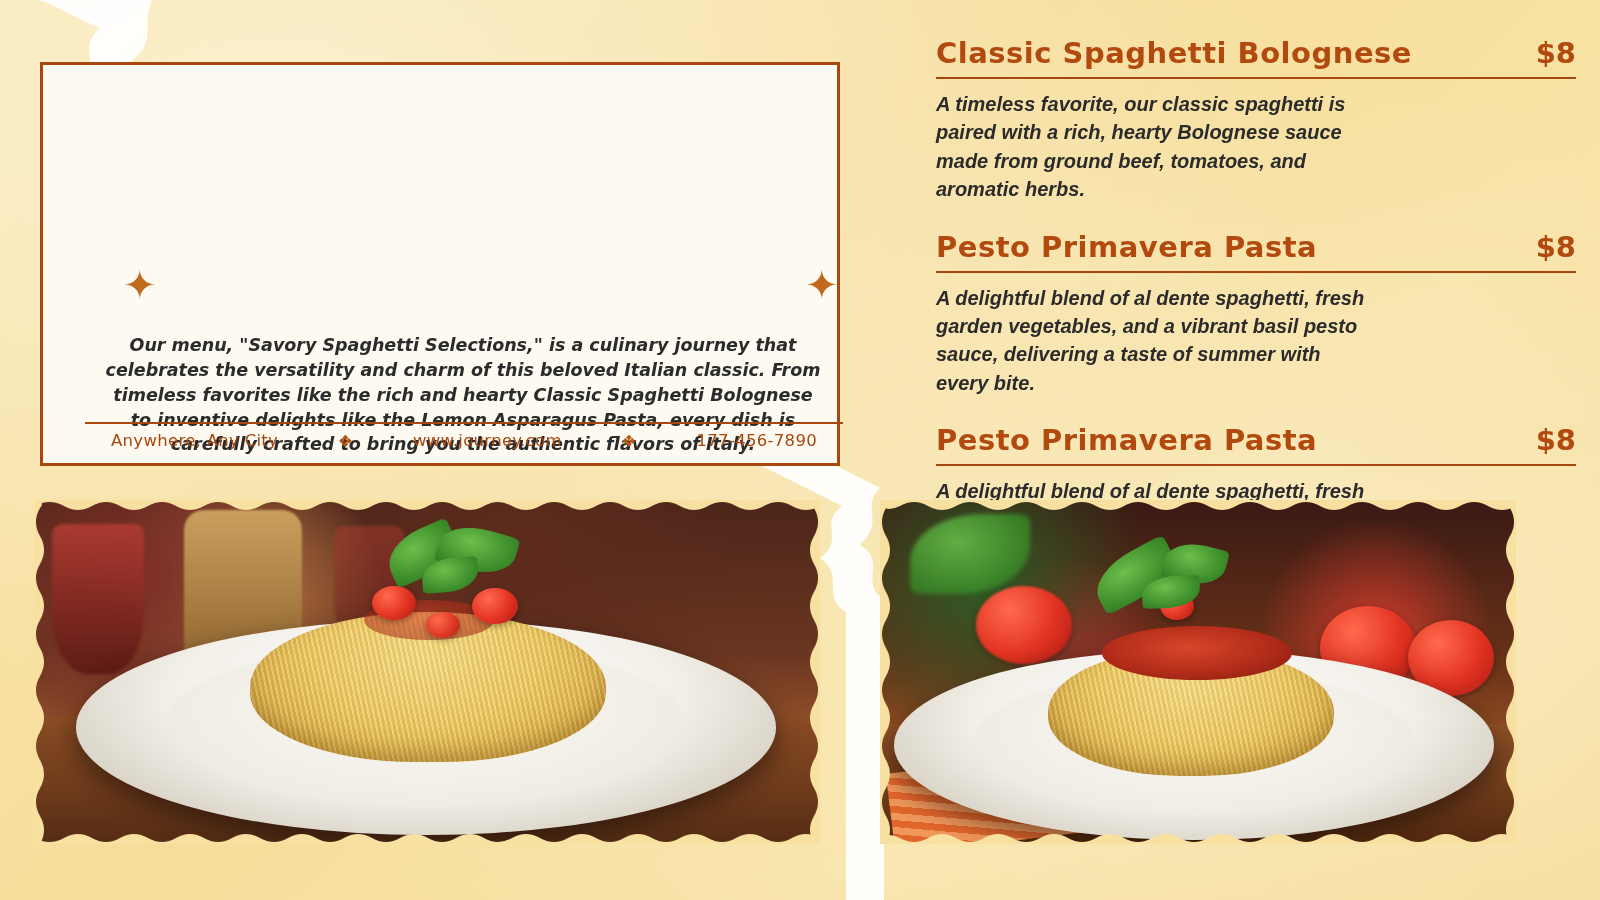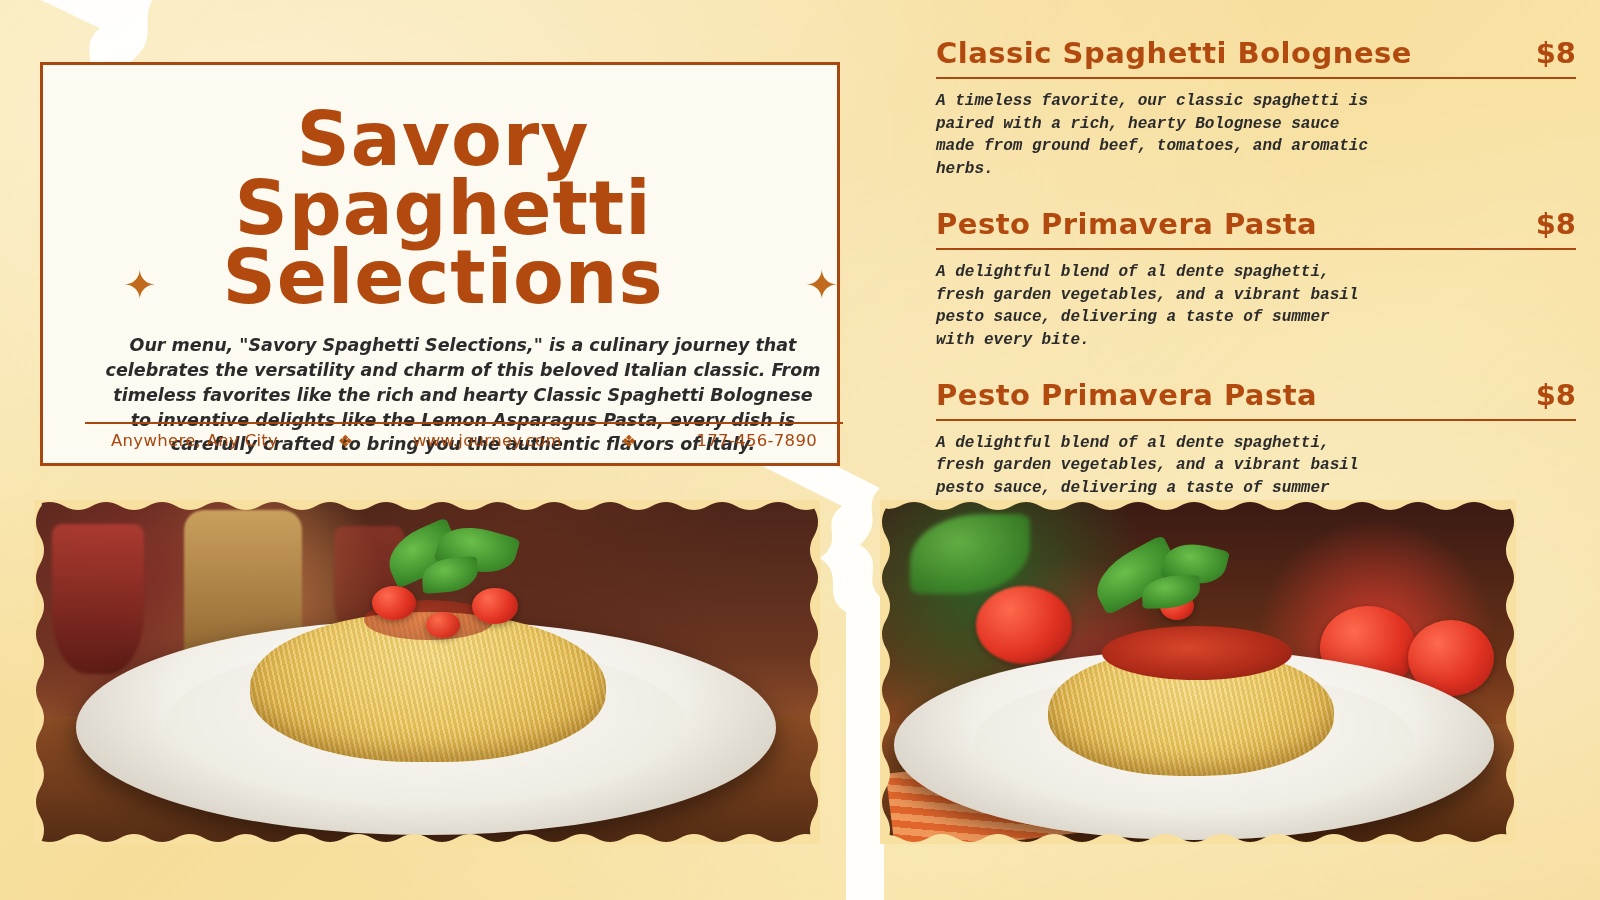--- a/index.html
+++ b/index.html
@@ -169,24 +169,24 @@
     font-size: 29px;
   }
   .menu-rule {
     height: 2px;
     background: #a8470f;
     margin-top: 7px;
     margin-bottom: 11px;
   }
   .menu-desc {
     color: #2b2b2b;
-    font-family: Liberation Mono, monospace;
+    font-family: Liberation Sans, sans-serif;
     font-weight: bold;
     font-style: italic;
-    font-size: 16px;
+    font-size: 20px;
     line-height: 1.42;
     width: 440px;
   }
 
   
   .photo {
     position: absolute;
     overflow: hidden;
     background: #2a1510;
   }
@@ -305,24 +305,20 @@
              L876,770 L852,798 L878,824 L854,852 L880,880 L870,900
              L0,900 Z" fill="#ffffff" opacity="0.0"></path>
     <path d="M0,0 L152,0 C140,26 160,40 128,64 C158,84 122,104 150,120
              L880,488 C860,508 886,520 860,545 C888,562 858,582 884,600
              L884,900 L846,900 L846,612 C820,596 846,576 820,558
              C846,540 818,524 842,506 L108,138 C80,120 104,100 78,84
              C104,64 76,48 100,28 C76,18 60,8 40,0 Z" fill="#ffffff" opacity="0.95"></path>
   </svg>
 
   <div id="left-card">
-    <div id="headline">
-      <span class="l1">Savory Spaghetti</span>
-      <span class="l2">Selections</span>
-    </div>
 
     <div class="sparkle" id="sparkle-left">✦</div>
     <div class="sparkle" id="sparkle-right">✦</div>
 
     <div id="intro-text">Our menu, "Savory Spaghetti Selections," is a culinary journey that celebrates the versatility and charm of this beloved Italian classic. From timeless favorites like the rich and hearty Classic Spaghetti Bolognese to inventive delights like the Lemon Asparagus Pasta, every dish is carefully crafted to bring you the authentic flavors of Italy.</div>
 
     <div id="contact-divider"></div>
 
     <div id="contact-row">
       <span>Anywhere, Any City</span>

